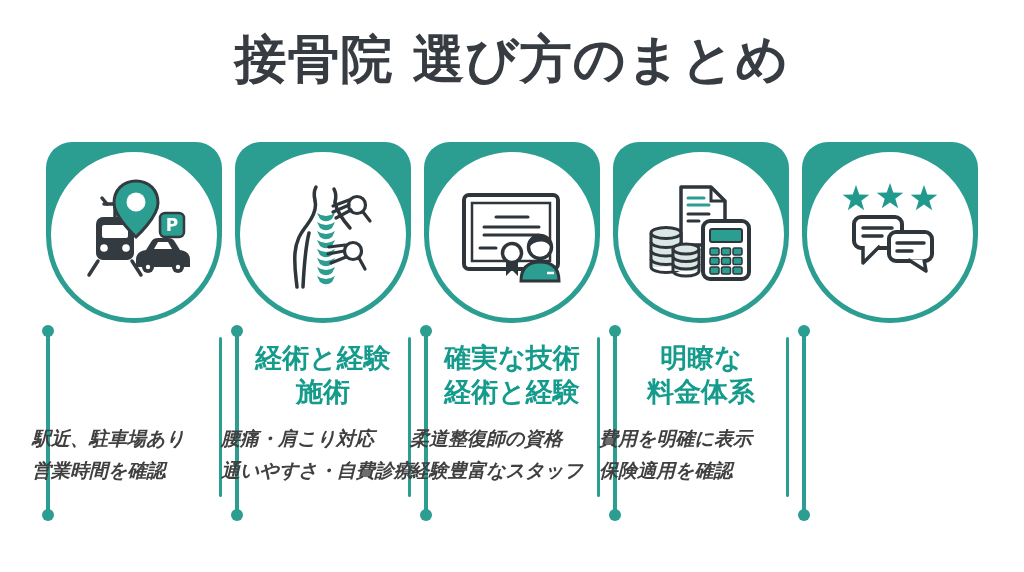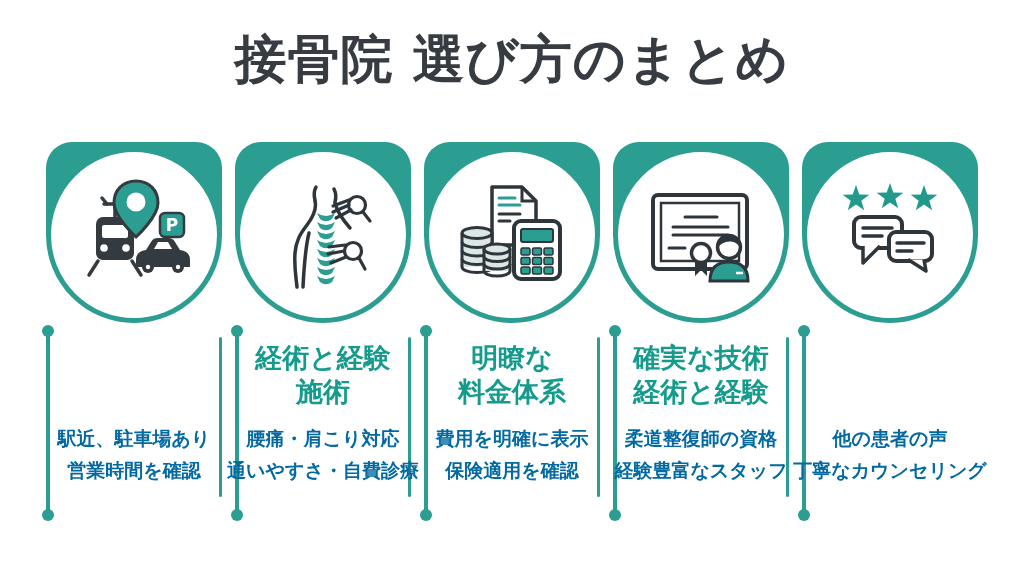--- a/index.html
+++ b/index.html
@@ -64,24 +64,24 @@
   .ttl{
     position:absolute;top:196px;left:-8px;right:-8px;height:74px;
     display:flex;align-items:center;justify-content:center;
     text-align:center;
     color:#149b8c;
     font-size:27px;font-weight:800;line-height:1.25;
     white-space:pre-line;
   }
   .desc{
     position:absolute;top:280px;left:-14px;right:-14px;
-    text-align:center;
-    color:#0369a1;
+    color:#404040;
     font-size:19px;font-weight:700;line-height:1.7;
     white-space:pre-line;
+    font-style:italic;
   }
 </style>
 </head>
 <body>
 
 <main>
   <h1 class="main-title">接骨院 選び方のまとめ</h1>
 
   <div class="cards">
 
@@ -163,20 +163,50 @@
       <div class="ttl">経術と経験
 施術</div>
       <div class="desc">腰痛・肩こり対応
 通いやすさ・自費診療</div>
     </div>
 
     <div class="card">
       <div class="hdr"></div>
       <div class="circle">
         <svg viewBox="0 0 120 120" width="120" height="120">
+          <rect x="12" y="20" width="94" height="74" rx="5" fill="#fff" stroke="#2e353b" stroke-width="4"></rect>
+          <rect x="20" y="28" width="78" height="58" fill="none" stroke="#2e353b" stroke-width="2.5"></rect>
+          <g stroke="#2e353b" stroke-width="3" stroke-linecap="round">
+            <path d="M44 42 H76"></path>
+              <path d="M32 52 H87"></path>
+              <path d="M32 60 H87"></path>
+              <path d="M28 73 H44"></path>
+          </g>
+          <path d="M54 84 L54 101 L60 95 L66 101 L66 84 Z" fill="#2e353b"></path>
+          <circle cx="60" cy="78" r="9.5" fill="#fff" stroke="#2e353b" stroke-width="3.5"></circle>
+          <circle cx="88" cy="72" r="11.5" fill="#fff" stroke="#2e353b" stroke-width="3.5"></circle>
+          <path d="M76.5 71 Q77 59.5 88 59.5 Q99 59.5 99.5 71 L99.5 73 Q95 65.5 88.5 66.5 Q81 66.5 76.5 73 Z" fill="#2e353b"></path>
+          <path d="M69 106 Q69 87 88 87 Q107 87 107 106 Z" fill="#2b9d91" stroke="#2e353b" stroke-width="3"></path>
+          <path d="M95 98 h7" stroke="#fff" stroke-width="2.5"></path>
+        </svg>
+      </div>
+      <div class="vline-l"></div>
+      <div class="dot t"></div>
+      <div class="dot b"></div>
+      <div class="vline-r"></div>
+      <div class="ttl">確実な技術
+経術と経験</div>
+      <div class="desc">柔道整復師の資格
+経験豊富なスタッフ</div>
+    </div>
+
+    <div class="card">
+      <div class="hdr"></div>
+      <div class="circle">
+        <svg viewBox="0 0 120 120" width="120" height="120">
           <path d="M40 12 H70 L84 26 V70 H40 Z" fill="#fff" stroke="#2e353b" stroke-width="3.5" stroke-linejoin="round"></path>
           <path d="M70 12 V26 H84" fill="none" stroke="#2e353b" stroke-width="3"></path>
           <g stroke-width="3" stroke-linecap="round" fill="none">
             <path d="M47 23 H63" stroke="#2b9d91"></path>
               <path d="M47 30 H68" stroke="#2b9d91"></path>
             <path d="M47 39 H68" stroke="#2e353b"></path>
               <path d="M47 46 H58" stroke="#2e353b"></path>
           </g>
           <rect x="10" y="58" width="30" height="34" fill="#dbe7e5"></rect>
           <g fill="none" stroke="#2e353b" stroke-width="3">
@@ -219,50 +249,20 @@
       <div class="ttl">明瞭な
 料金体系</div>
       <div class="desc">費用を明確に表示
 保険適用を確認</div>
     </div>
 
     <div class="card">
       <div class="hdr"></div>
       <div class="circle">
         <svg viewBox="0 0 120 120" width="120" height="120">
-          <rect x="12" y="20" width="94" height="74" rx="5" fill="#fff" stroke="#2e353b" stroke-width="4"></rect>
-          <rect x="20" y="28" width="78" height="58" fill="none" stroke="#2e353b" stroke-width="2.5"></rect>
-          <g stroke="#2e353b" stroke-width="3" stroke-linecap="round">
-            <path d="M44 42 H76"></path>
-              <path d="M32 52 H87"></path>
-              <path d="M32 60 H87"></path>
-              <path d="M28 73 H44"></path>
-          </g>
-          <path d="M54 84 L54 101 L60 95 L66 101 L66 84 Z" fill="#2e353b"></path>
-          <circle cx="60" cy="78" r="9.5" fill="#fff" stroke="#2e353b" stroke-width="3.5"></circle>
-          <circle cx="88" cy="72" r="11.5" fill="#fff" stroke="#2e353b" stroke-width="3.5"></circle>
-          <path d="M76.5 71 Q77 59.5 88 59.5 Q99 59.5 99.5 71 L99.5 73 Q95 65.5 88.5 66.5 Q81 66.5 76.5 73 Z" fill="#2e353b"></path>
-          <path d="M69 106 Q69 87 88 87 Q107 87 107 106 Z" fill="#2b9d91" stroke="#2e353b" stroke-width="3"></path>
-          <path d="M95 98 h7" stroke="#fff" stroke-width="2.5"></path>
-        </svg>
-      </div>
-      <div class="vline-l"></div>
-      <div class="dot t"></div>
-      <div class="dot b"></div>
-      <div class="vline-r"></div>
-      <div class="ttl">確実な技術
-経術と経験</div>
-      <div class="desc">柔道整復師の資格
-経験豊富なスタッフ</div>
-    </div>
-
-    <div class="card">
-      <div class="hdr"></div>
-      <div class="circle">
-        <svg viewBox="0 0 120 120" width="120" height="120">
           <g fill="#219a8d">
             <polygon transform="translate(26,24)" points="0,-14 3.29,-4.53 13.31,-4.33 5.33,1.73 8.23,11.33 0,5.6 -8.23,11.33 -5.33,1.73 -13.31,-4.33 -3.29,-4.53"></polygon>
             <polygon transform="translate(60,22)" points="0,-14 3.29,-4.53 13.31,-4.33 5.33,1.73 8.23,11.33 0,5.6 -8.23,11.33 -5.33,1.73 -13.31,-4.33 -3.29,-4.53"></polygon>
             <polygon transform="translate(94,24)" points="0,-14 3.29,-4.53 13.31,-4.33 5.33,1.73 8.23,11.33 0,5.6 -8.23,11.33 -5.33,1.73 -13.31,-4.33 -3.29,-4.53"></polygon>
           </g>
           <rect x="24" y="42" width="48" height="31" rx="7" fill="#fff" stroke="#2e353b" stroke-width="4"></rect>
           <path d="M33 71 L33 88 L50 71" fill="#fff" stroke="#2e353b" stroke-width="3.5" stroke-linejoin="round"></path>
           <g stroke="#2e353b" stroke-width="3.5" stroke-linecap="round">
             <path d="M33 53 H62"></path>
               <path d="M33 61 H52"></path>
@@ -271,18 +271,16 @@
           <path d="M78 84.5 L96 96 L94 84.5" fill="#fff" stroke="#2e353b" stroke-width="3.5" stroke-linejoin="round"></path>
           <g stroke="#2e353b" stroke-width="3.5" stroke-linecap="round">
             <path d="M67 68 H94"></path>
               <path d="M67 76 H82"></path>
           </g>
         </svg>
       </div>
       <div class="vline-l"></div>
       <div class="dot t"></div>
       <div class="dot b"></div>
-      <div class="desc">他の患者の声
-丁寧なカウンセリング</div>
     </div>
 
   </div>
 </main>
 
 </body></html>

